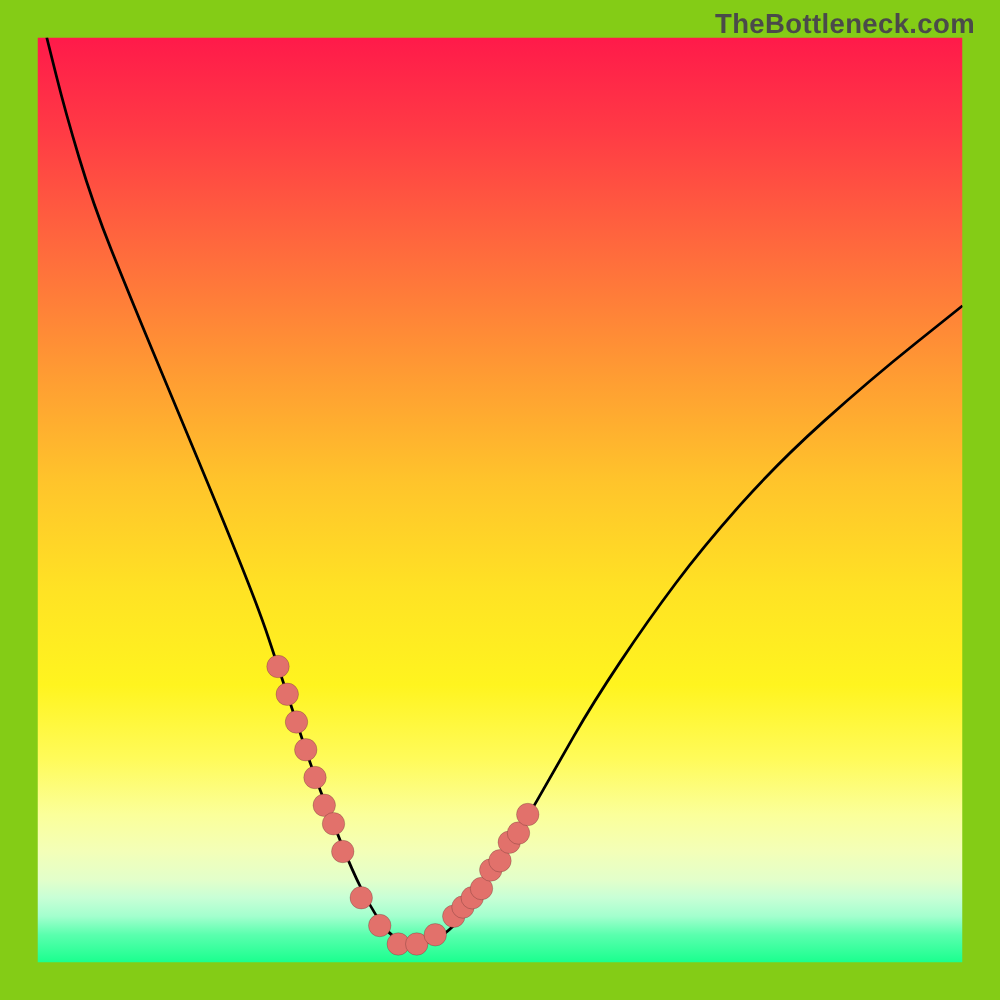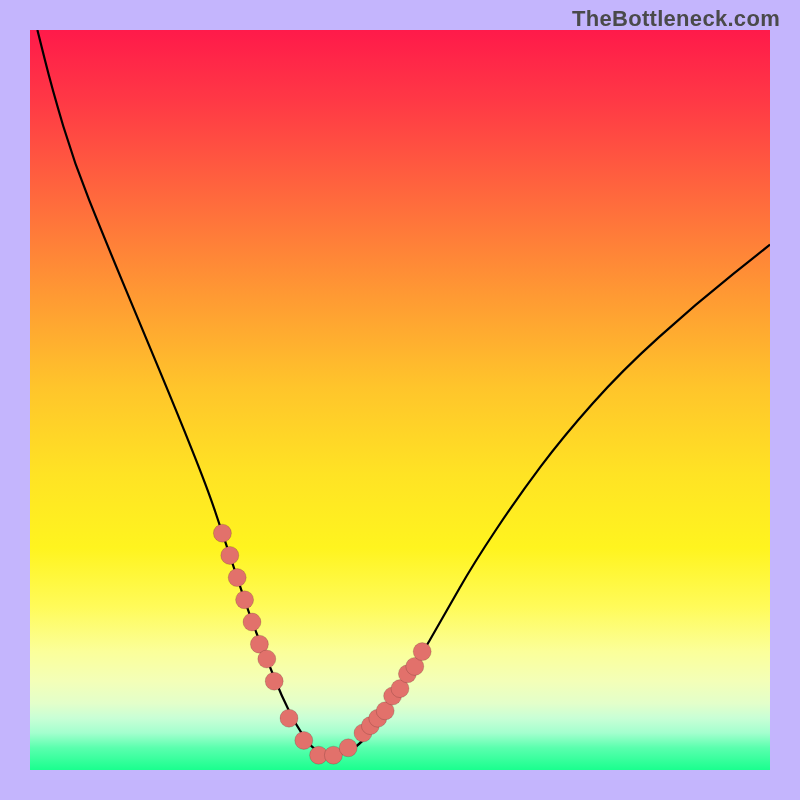--- a/index.html
+++ b/index.html
@@ -10,21 +10,21 @@
     overflow: hidden;
     background: #000;
     font-family: Arial, Helvetica, sans-serif;
   }
   .frame {
     position: absolute;
     top: 0;
     left: 0;
     width: 800px;
     height: 800px;
-    background: #c4b5fd;
+    background: #84cc16;
   }
   .plot-area {
     position: absolute;
     top: 30px;
     left: 30px;
     width: 740px;
     height: 740px;
     overflow: hidden;
   }
   .gradient-bg {

